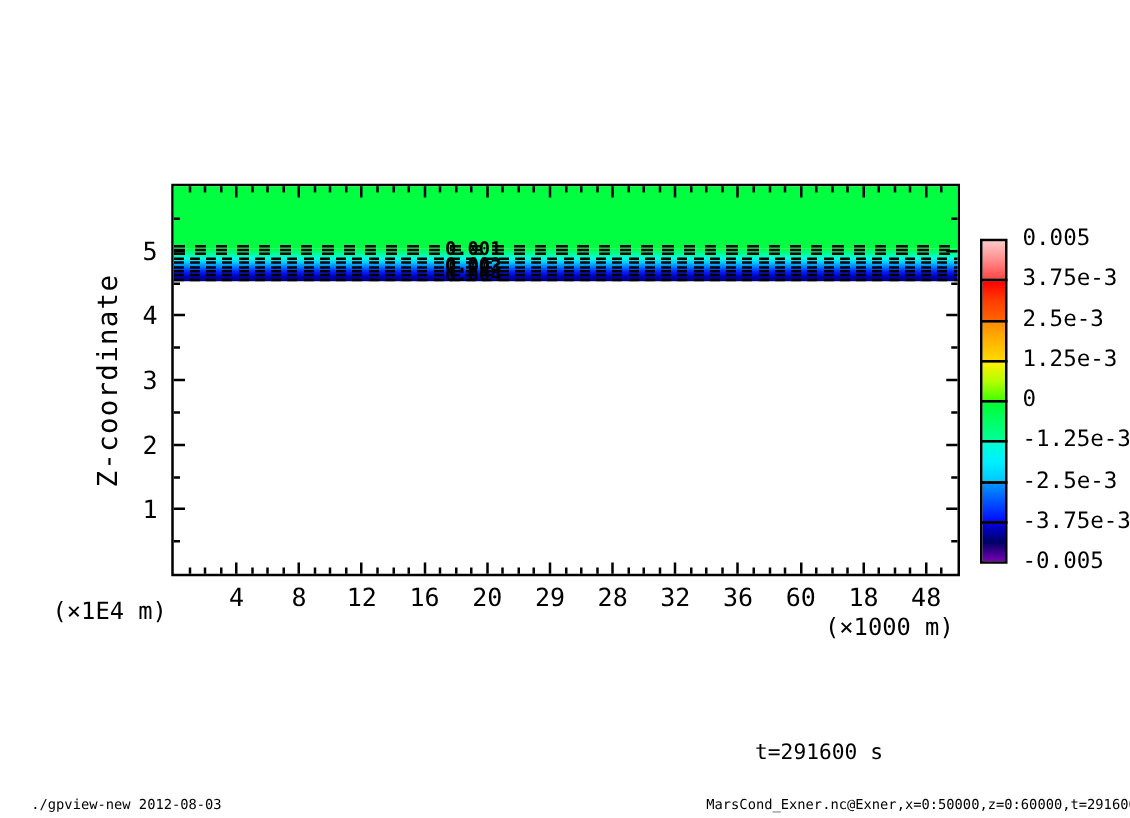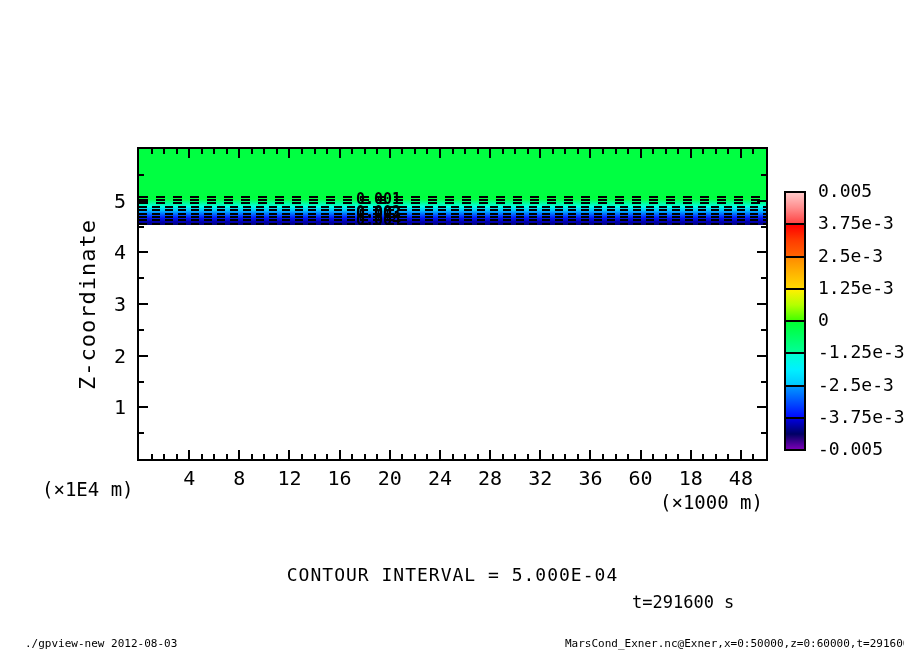--- a/index.html
+++ b/index.html
@@ -21,21 +21,21 @@
   .ytick-label{position:absolute;width:30px;text-align:right;font-size:20px;height:20px;line-height:20px;}
   #y-axis-title{left:72px;top:147px;width:30px;height:314px;display:flex;align-items:center;justify-content:center;}
   #y-axis-title span{transform:rotate(-90deg);white-space:nowrap;font-size:22px;letter-spacing:1px;}
   #x-axis-title{left:137px;top:514px;width:631px;text-align:center;font-size:22px;letter-spacing:1px;}
   #y-unit{left:42px;top:478px;font-size:19px;white-space:nowrap;}
   #x-unit{left:660px;top:491px;font-size:19px;white-space:nowrap;}
   #colorbar{left:784px;top:191px;width:22px;height:274px;}
   .cb-box{position:absolute;left:0;width:22px;border:2px solid #000;box-sizing:border-box;}
   .cb-label{position:absolute;left:818px;height:20px;line-height:20px;font-size:18px;white-space:nowrap;}
   #contour-interval{left:137px;top:564px;width:631px;text-align:center;font-size:18px;letter-spacing:1px;white-space:nowrap;}
-  #time-label{left:632px;top:592px;font-size:17px;white-space:nowrap;}
+  #time-label{left:604px;top:592px;font-size:17px;white-space:nowrap;}
   .footer{top:637px;font-size:11px;white-space:nowrap;}
   #footer-left{left:25px;}
   #footer-right{left:565px;}
 </style>
 </head>
 <body>
 
 <div id="canvas">
 
 
@@ -188,32 +188,31 @@
       <div class="cb-box" style="top: 0px; height: 34.25px; background: linear-gradient(rgb(255, 200, 200), rgb(255, 140, 140), rgb(255, 70, 70));"></div>
       <div class="cb-box" style="top: 32.25px; height: 34.25px; background: linear-gradient(rgb(255, 0, 0), rgb(255, 60, 0), rgb(255, 100, 0));"></div>
       <div class="cb-box" style="top: 64.5px; height: 34.25px; background: linear-gradient(rgb(255, 140, 0), rgb(255, 180, 0), rgb(255, 216, 0));"></div>
       <div class="cb-box" style="top: 96.75px; height: 34.25px; background: linear-gradient(rgb(255, 240, 0), rgb(180, 255, 0), rgb(70, 255, 0));"></div>
       <div class="cb-box" style="top: 129px; height: 34.25px; background: linear-gradient(rgb(0, 255, 50), rgb(0, 255, 100), rgb(0, 255, 150));"></div>
       <div class="cb-box" style="top: 161.25px; height: 34.25px; background: linear-gradient(rgb(0, 255, 210), rgb(0, 240, 255), rgb(0, 200, 255));"></div>
       <div class="cb-box" style="top: 193.5px; height: 34.25px; background: linear-gradient(rgb(0, 150, 255), rgb(0, 80, 255), rgb(0, 10, 255));"></div>
       <div class="cb-box" style="top: 225.75px; height: 34.25px; background: linear-gradient(rgb(0, 0, 220), rgb(0, 0, 100), rgb(120, 0, 180));"></div>
     </div>
 
-  <div class="abs" id="contour-interval">CONTOUR INTERVAL = 5.000E-04</div>
   <div class="abs" id="time-label">t=291600 s</div>
 
   <div class="abs footer" id="footer-left">./gpview-new  2012-08-03</div>
   <div class="abs footer" id="footer-right">MarsCond_Exner.nc@Exner,x=0:50000,z=0:60000,t=291600</div>
 
 <div class="xtick-label" style="left: 167.16px;">4</div>
     <div class="xtick-label" style="left: 217.32px;">8</div>
     <div class="xtick-label" style="left: 267.48px;">12</div>
     <div class="xtick-label" style="left: 317.64px;">16</div>
     <div class="xtick-label" style="left: 367.8px;">20</div>
-    <div class="xtick-label" style="left: 417.96px;">24</div>
+    <div class="xtick-label" style="left: 417.96px;">29</div>
     <div class="xtick-label" style="left: 468.12px;">28</div>
     <div class="xtick-label" style="left: 518.28px;">32</div>
     <div class="xtick-label" style="left: 568.44px;">36</div>
     <div class="xtick-label" style="left: 618.6px;">60</div>
     <div class="xtick-label" style="left: 668.76px;">18</div>
     <div class="xtick-label" style="left: 718.92px;">48</div>
     <div class="ytick-label" style="left: 96px; top: 397.333px;">1</div>
     <div class="ytick-label" style="left: 96px; top: 345.667px;">2</div>
     <div class="ytick-label" style="left: 96px; top: 294px;">3</div>
     <div class="ytick-label" style="left: 96px; top: 242.333px;">4</div>

